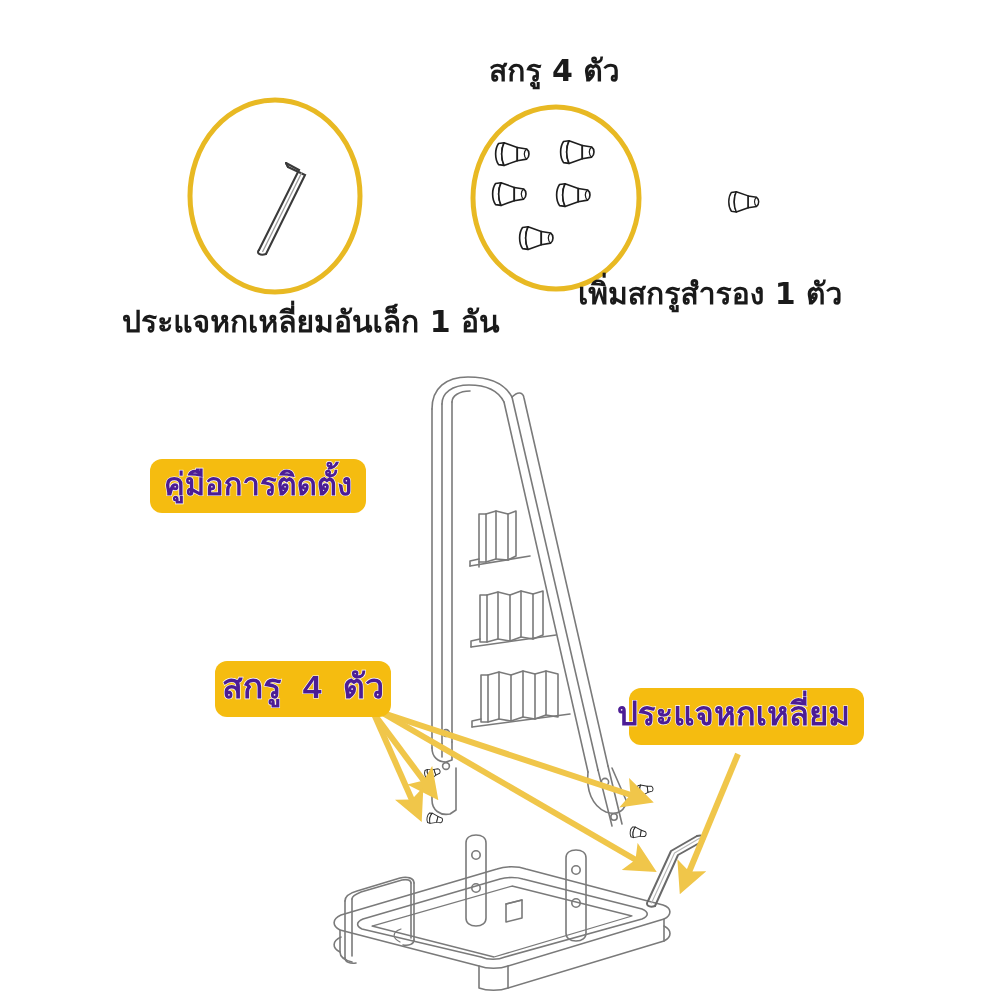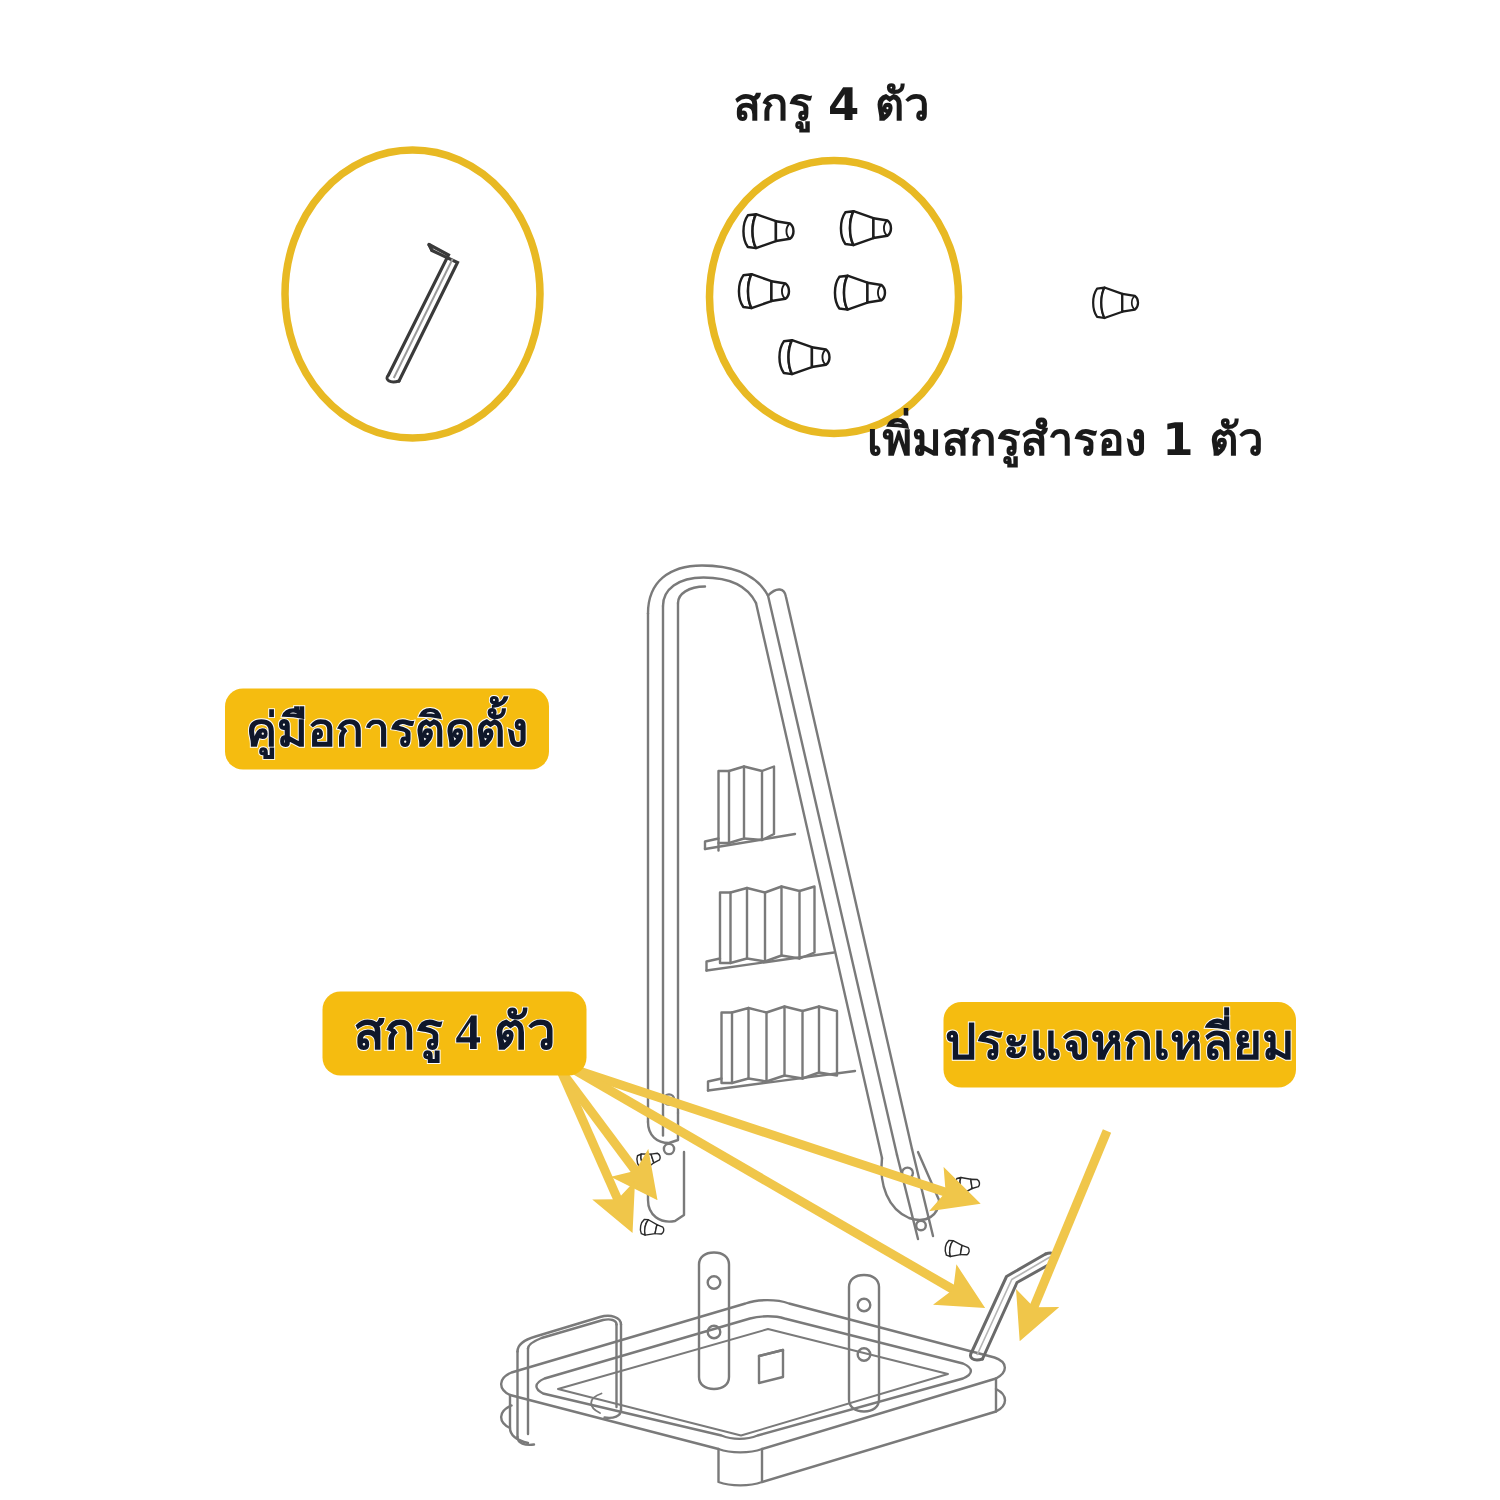--- a/index.html
+++ b/index.html
@@ -43,34 +43,34 @@
     background: #f5bc10;
     border-radius: 12px;
     display: flex;
     align-items: center;
     justify-content: center;
     box-sizing: border-box;
     padding: 0 14px;
     white-space: nowrap;
   }
   .badge .badge-text {
-    font-family: Liberation Serif, serif;
+    font-family: Liberation Mono, monospace;
     font-weight: bold;
-    color: #0f172a;
+    color: #4c1d95;
     line-height: 1;
     -webkit-text-stroke: 1.2px #ffffff;
     paint-order: stroke fill;
   }
   #badge-install-manual { left: 150px; top: 459px; width: 216px; height: 54px; }
   #badge-install-manual .badge-text { font-size: 31px; }
 
   #badge-screws-4 { left: 215px; top: 661px; width: 176px; height: 56px; }
   #badge-screws-4 .badge-text { font-size: 34px; }
 
-  #badge-hex-wrench { left: 629px; top: 668px; width: 235px; height: 57px; }
+  #badge-hex-wrench { left: 629px; top: 688px; width: 235px; height: 57px; justify-content: flex-end; }
   #badge-hex-wrench .badge-text { font-size: 33px; }
 </style>
 </head>
 <body>
 
 <div id="stage">
 
   <svg id="artboard" viewBox="0 0 1000 1000" xmlns="http://www.w3.org/2000/svg">
 
     <defs>
@@ -288,20 +288,21 @@
       <path d="M374,714 L412,800" marker-end="url(#arrowhead)"></path>
       <path d="M374,710 L631,795" marker-end="url(#arrowhead)"></path>
       <path d="M374,708 L636,860" marker-end="url(#arrowhead)"></path>
 
       <path d="M738,754 L689,872" marker-end="url(#arrowhead)"></path>
     </g>
   </svg>
 
   <div class="caption" id="caption-screws-4">สกรู 4 ตัว</div>
 
+  <div class="caption" id="caption-hexkey-small">ประแจหกเหลี่ยมอันเล็ก 1 อัน</div>
 
   <div class="caption" id="caption-spare-screw">เพิ่มสกรูสำรอง 1 ตัว</div>
 
   <div class="badge" id="badge-install-manual">
     <span class="badge-text">คู่มือการติดตั้ง</span>
   </div>
 
   <div class="badge" id="badge-screws-4">
     <span class="badge-text">สกรู 4 ตัว</span>
   </div>

